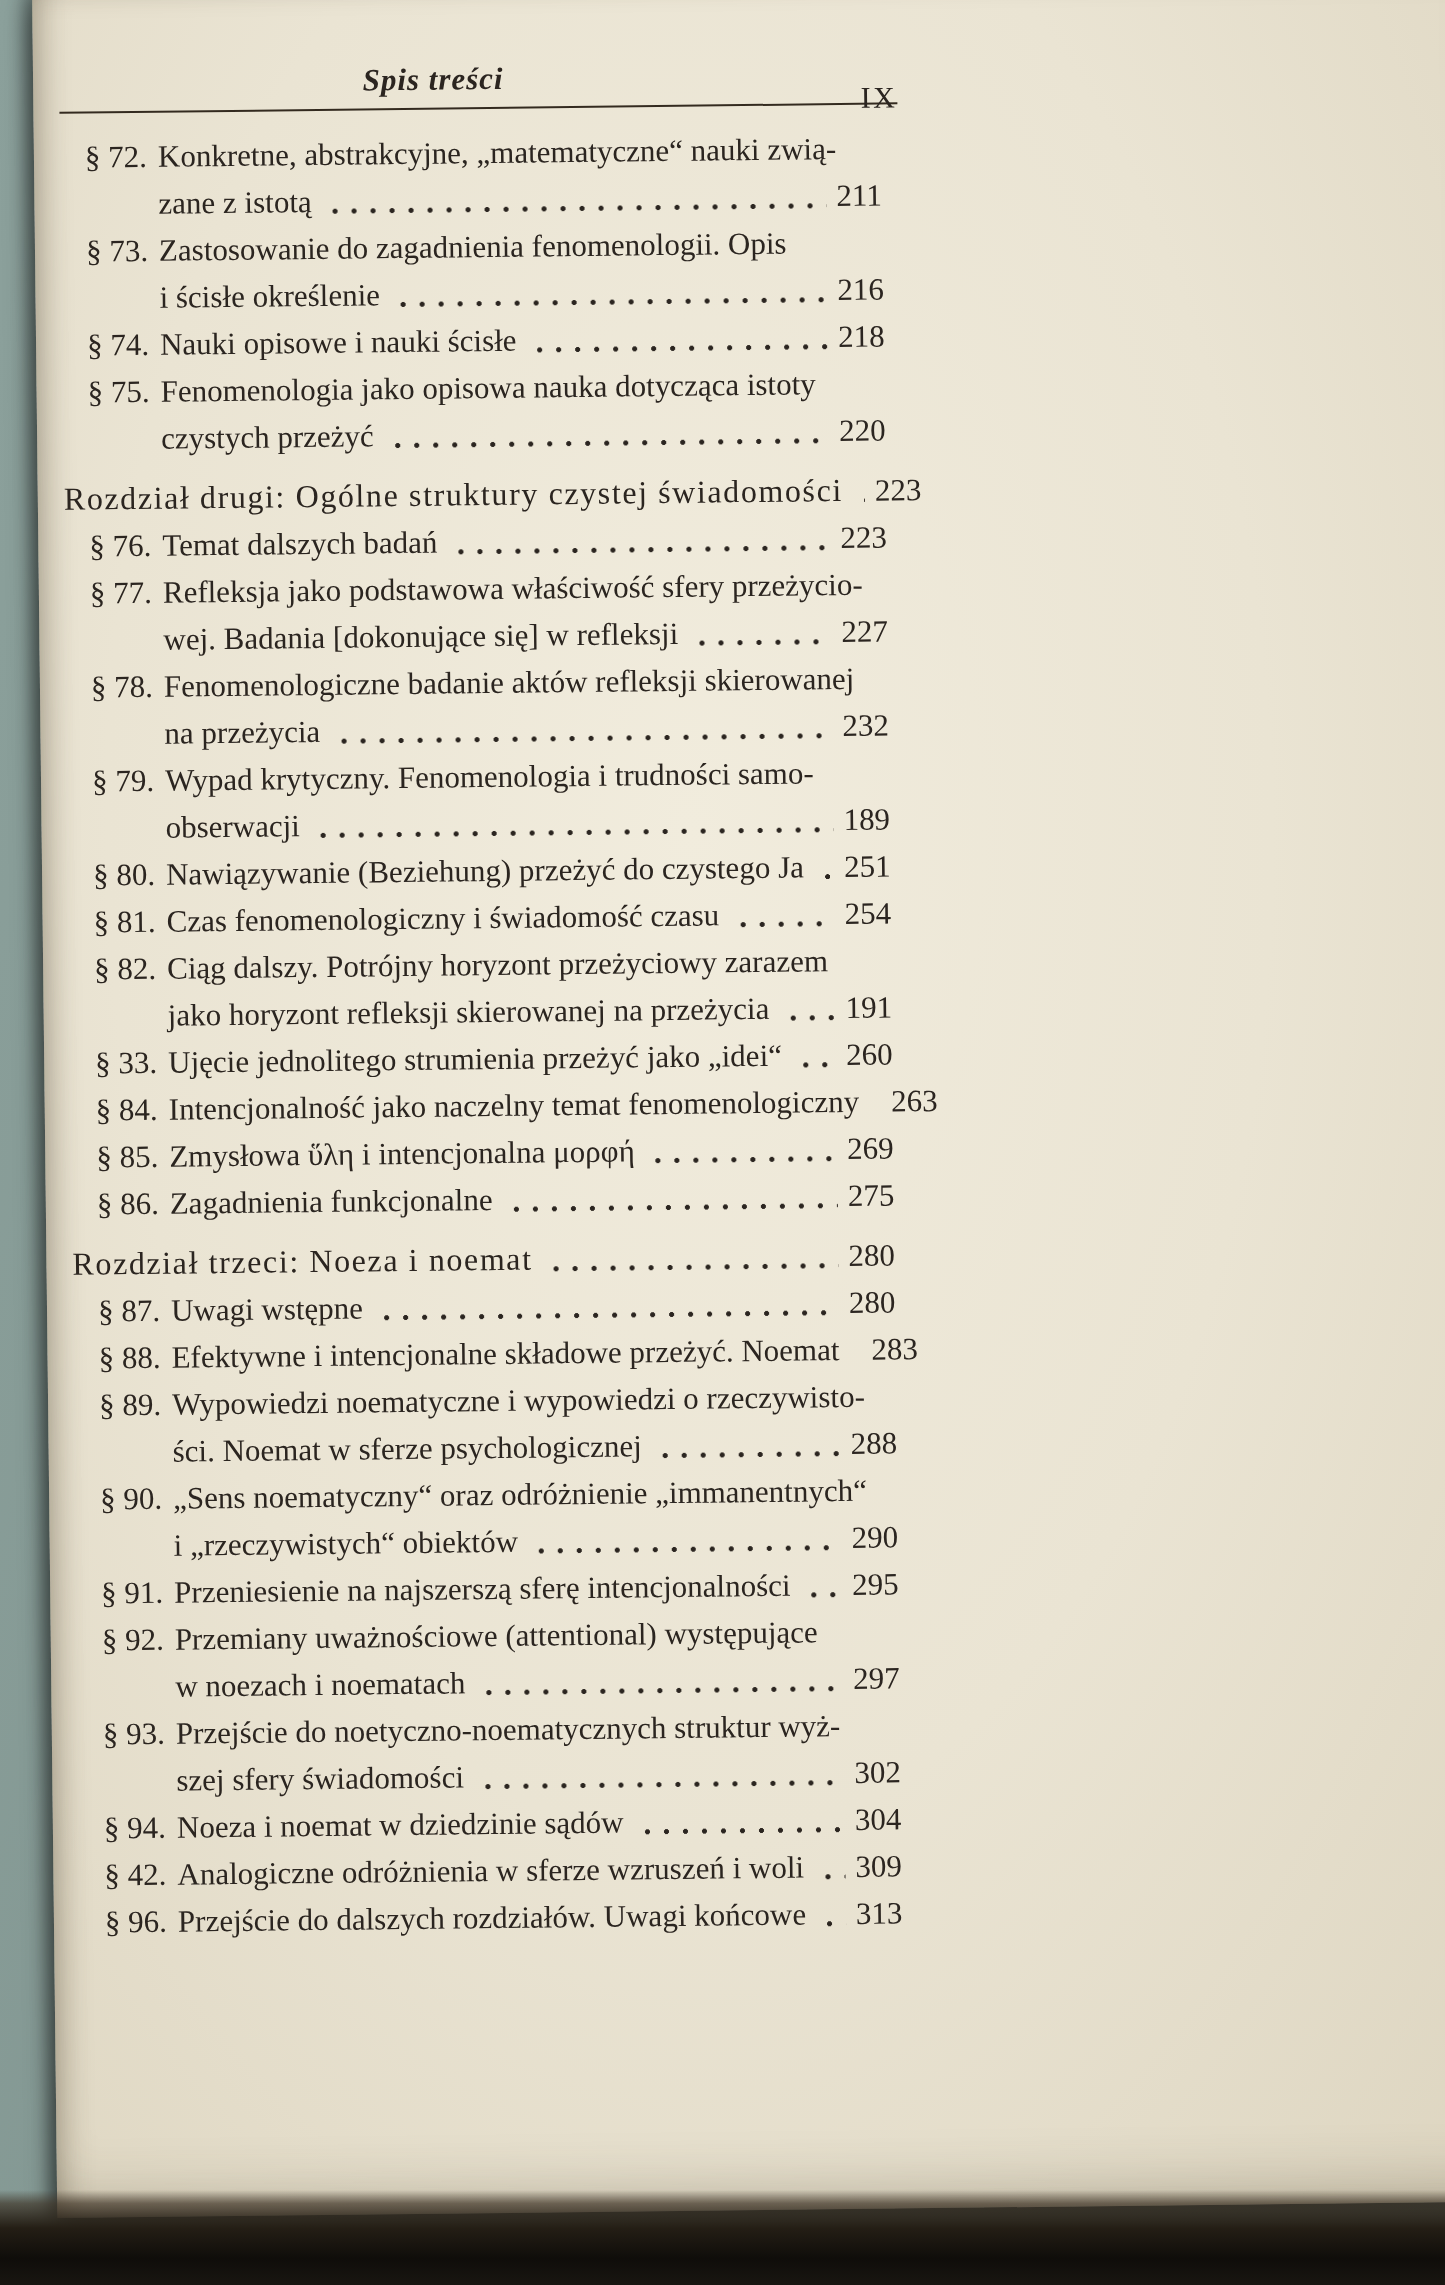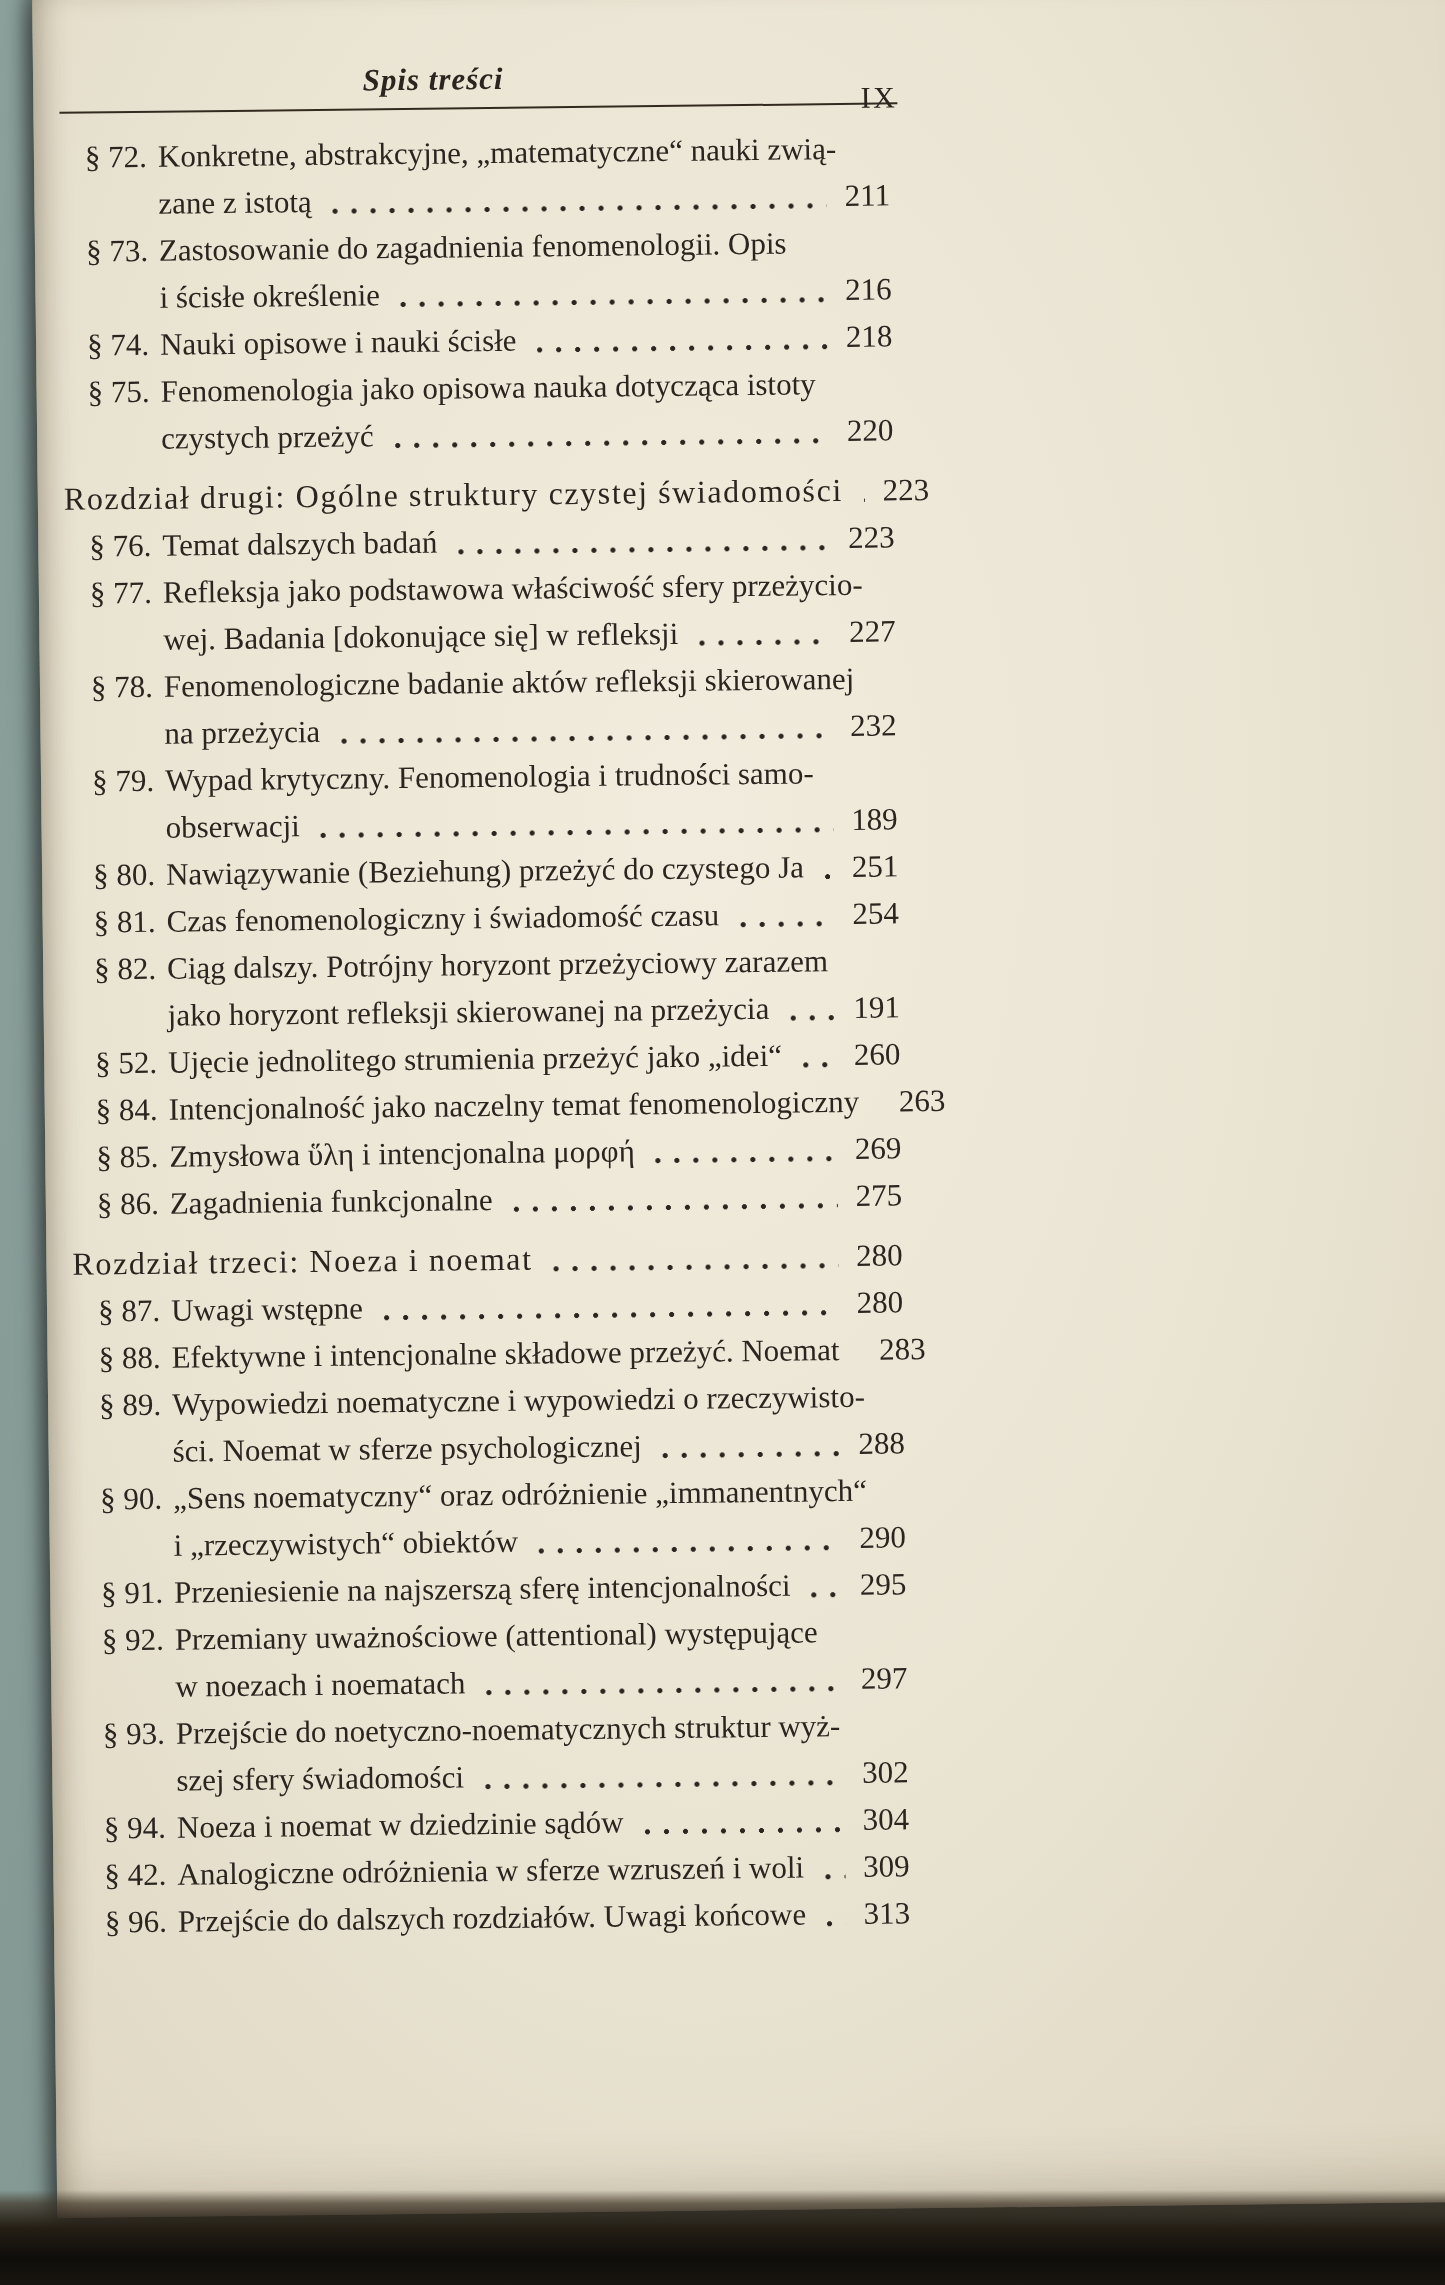--- a/index.html
+++ b/index.html
@@ -87,21 +87,21 @@
   }
   .fill.dotted {
     background-image: radial-gradient(circle, var(--ink, #2b2520) 2.2px, rgba(0,0,0,0) 2.8px);
     background-size: 19px 7px;
     background-repeat: repeat-x;
     background-position: 0 30px;
   }
   .pagenum {
     flex: 0 0 62px;
     flex-shrink: 0;
-    text-align: center;
+    text-align: left;
   }
   .bottom-edge {
     position: absolute;
     left: 0; right: 0; bottom: 0;
     height: 95px;
     background: linear-gradient(180deg,
       rgba(40,33,24,0) 0%,
       rgba(59,48,35,.65) 14%,
       #241e15 40%,
       #0f0d0a 72%,
@@ -231,21 +231,21 @@
             <span class="text">Ciąg dalszy. Potrójny horyzont przeżyciowy zarazem</span>
           </div>
           <div class="line cont">
             <span class="text">jako horyzont refleksji skierowanej na przeżycia</span>
             <span class="fill dotted"></span>
             <span class="pagenum">191</span>
           </div>
         </div>
         <div class="entry section">
           <div class="line">
-            <span class="label">§ 52.</span>
+            <span class="label">§ 33.</span>
             <span class="text">Ujęcie jednolitego strumienia przeżyć jako „idei“</span>
             <span class="fill dotted"></span>
             <span class="pagenum">260</span>
           </div>
         </div>
         <div class="entry section">
           <div class="line">
             <span class="label">§ 84.</span>
             <span class="text">Intencjonalność jako naczelny temat fenomenologiczny</span>
             <span class="fill"></span>

